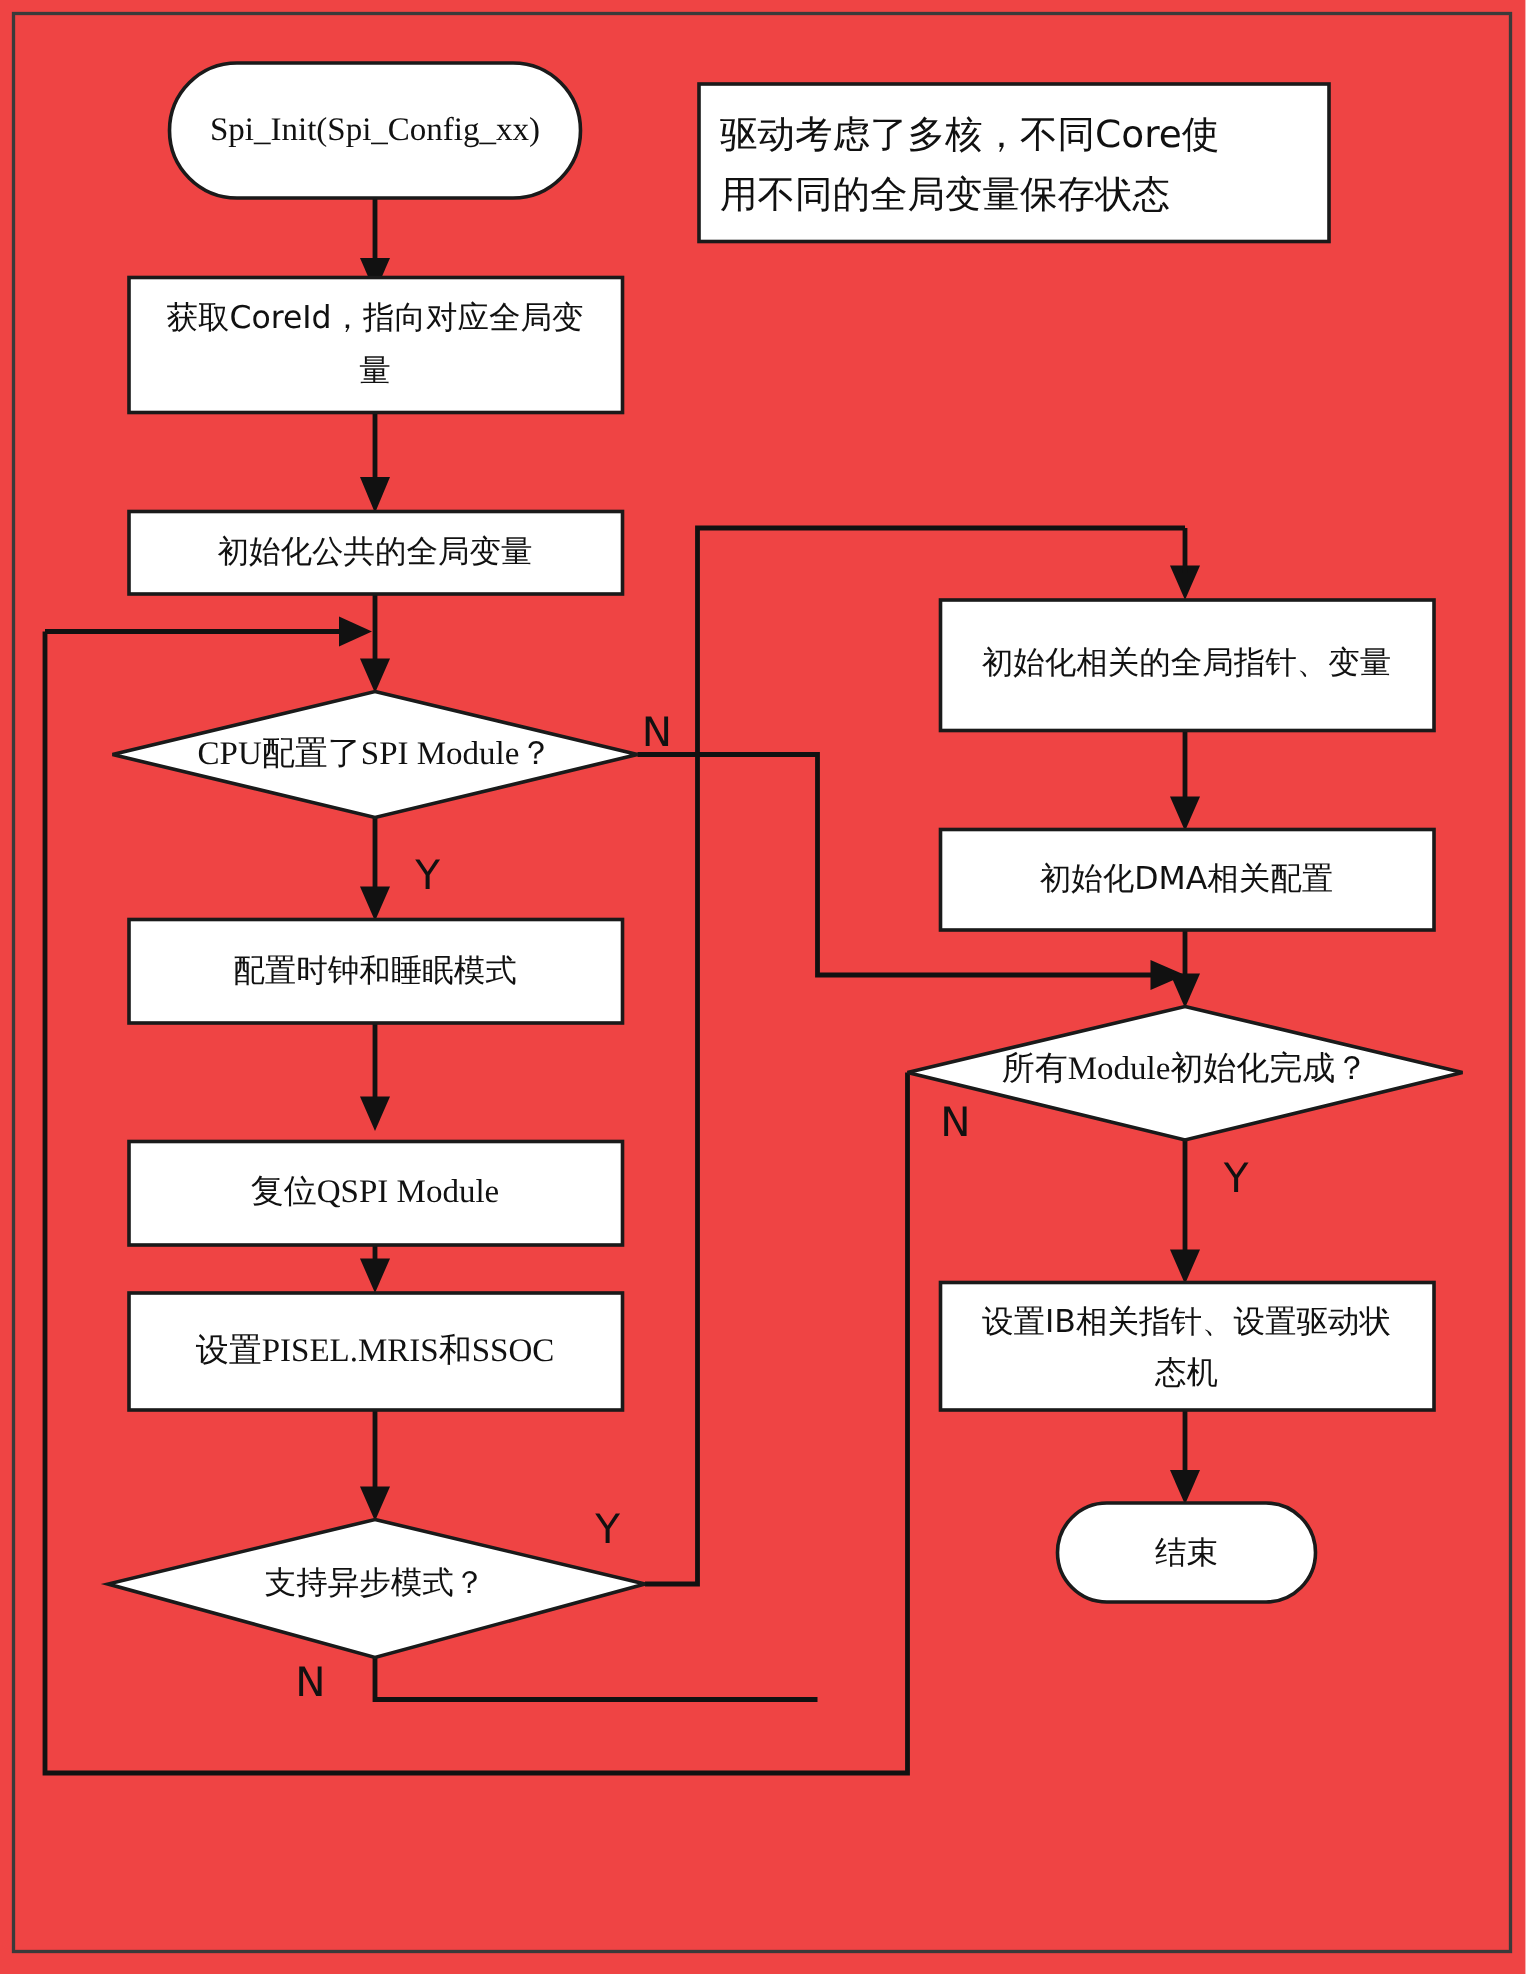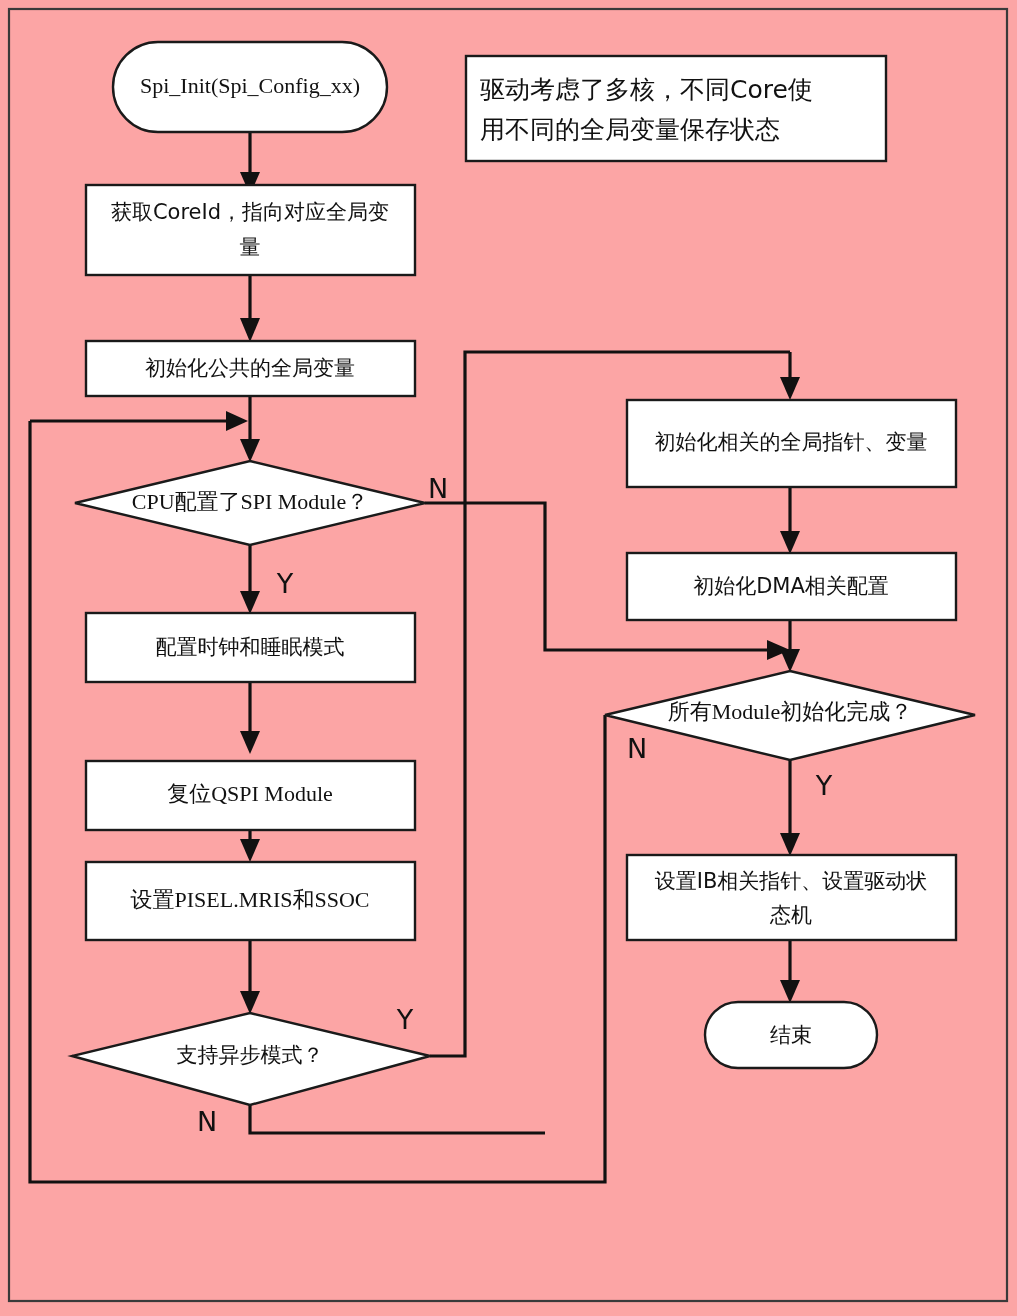--- a/index.html
+++ b/index.html
@@ -7,21 +7,21 @@
     padding: 0;
     background: #ffffff;
   }
   body {
     font-family: "Liberation Sans", sans-serif;
   }
   #page {
     position: relative;
     width: 1017px;
     height: 1316px;
-    background: #fca5a5;
+    background: #ef4444;
     overflow: hidden;
   }
   svg.flow {
     display: block;
     width: 1017px;
     height: 1316px;
   }
   .shape {
     fill: #ffffff;
     stroke: #1a1a1a;

